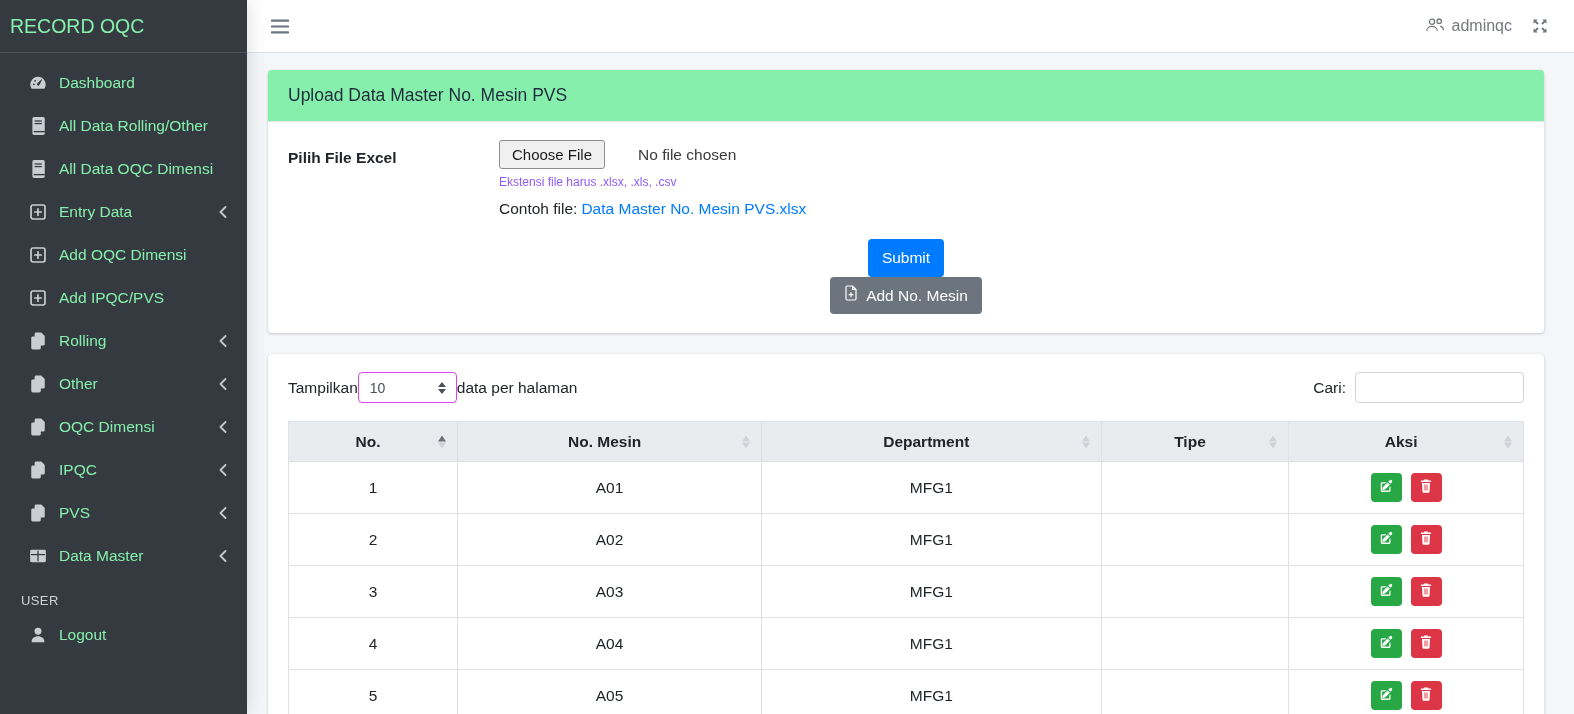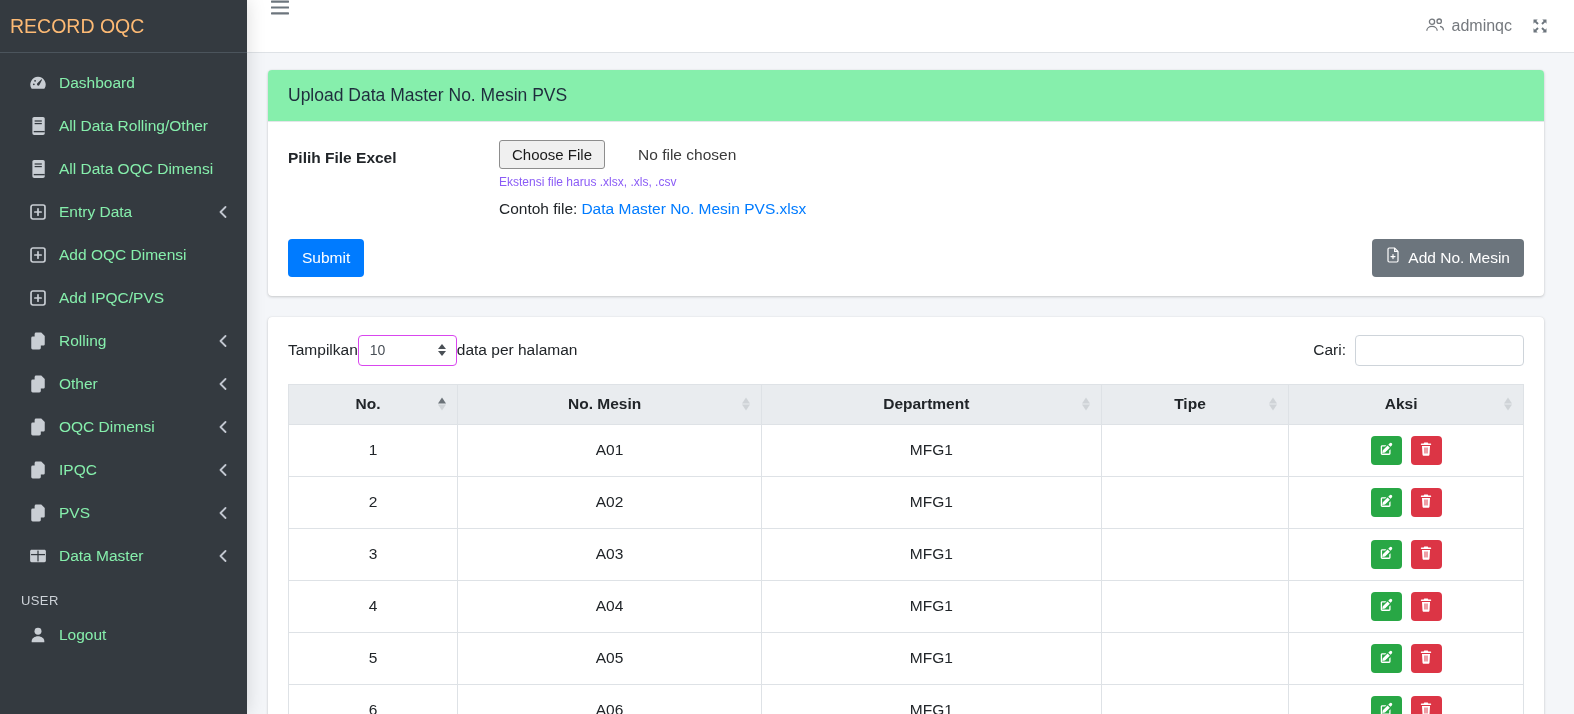--- a/index.html
+++ b/index.html
@@ -15,21 +15,21 @@
   
   .sidebar {
     width:247px; min-width:247px; height:100%;
     background:#343a40; color:#c2c7d0;
     box-shadow:0 0 18px rgba(0,0,0,.15);
     z-index:5; position:relative;
   }
   .brand {
     height:53px; display:flex; align-items:center;
     padding:0 10px; font-size:19.5px; font-weight:300;
-    color:#fdba74; border-bottom:1px solid #4b545c;
+    color:#86efac; border-bottom:1px solid #4b545c;
     white-space:nowrap; cursor:pointer;
   }
   .nav { padding-top:8px; }
   .nav-item {
     display:flex; align-items:center;
     height:43px; padding:0 20px 0 28px;
     font-size:15.5px; color:#86efac; cursor:pointer;
     white-space:nowrap;
   }
   .nav-icon { width:20px; height:18px; margin-right:11px; display:inline-flex; align-items:center; justify-content:center; color:#c9ced4; flex:0 0 20px; }
@@ -38,21 +38,21 @@
   .nav-chevron { display:inline-flex; color:#c2c7d0; margin-left:8px; }
   .nav-chevron svg { width:8px; height:12px; }
   .section-label {
     padding:16px 16px 5px 21px; font-size:13px; color:#cdd2d8; letter-spacing:.4px;
   }
 
   
   .main { flex:1; display:flex; flex-direction:column; min-width:0; }
   .topbar {
     height:53px; background:#fff; border-bottom:1px solid #dee2e6;
-    display:flex; justify-content:space-between;
+    display:flex; align-items:center; justify-content:space-between;
     padding:0 26px 0 24px; flex:0 0 53px;
   }
   .hamburger { color:#6c757d; cursor:pointer; display:inline-flex; }
   .hamburger svg { width:18px; height:15px; }
   .topbar-right { display:flex; align-items:center; gap:20px; color:#75797e; font-size:16px; }
   .user-chip { display:inline-flex; align-items:center; gap:7px; cursor:pointer; color:#75797e; }
   .user-chip svg { width:20px; height:15px; }
   .expand-btn { display:inline-flex; color:#6c757d; cursor:pointer; }
   .expand-btn svg { width:16px; height:16px; }
 
@@ -75,21 +75,21 @@
   .file-input { display:flex; align-items:center; cursor:pointer;gap:24px; }
   .choose-btn {
     border:1px solid #8d8d8d; background:#f0f0f0; border-radius:3px;
     padding:5px 12px; font-size:15px; color:#1b1b1b; cursor:pointer;
   }
   .no-file { margin-left:9px; font-size:15.5px; color:#3a3a3a; }
   .hint { font-size:12px; margin-top:6px; color:#8b5cf6; }
   .example { margin-top:11px; font-size:15.5px; }
   .link { color:#007bff; text-decoration:none; cursor:pointer; margin-left:4px; }
 
-  .actions-row { display:flex; justify-content:space-between; align-items:center; margin-top:21px; }
+  .actions-row { display:flex; justify-content:space-between; align-items:center; margin-top:21px;flex-direction:column; }
   .btn {
     border:none; border-radius:4px; font-family:inherit;
     font-size:15.5px; padding:8px 14px; cursor:pointer; line-height:1.4;
   }
   .btn-primary { background:#007bff; color:#fff; }
   .btn-secondary { background:#6c757d; color:#fff; display:inline-flex; align-items:center; gap:8px; }
   .btn-secondary svg { width:14px; height:16px; }
 
   
   .table-controls { display:flex; justify-content:space-between; align-items:center; }

